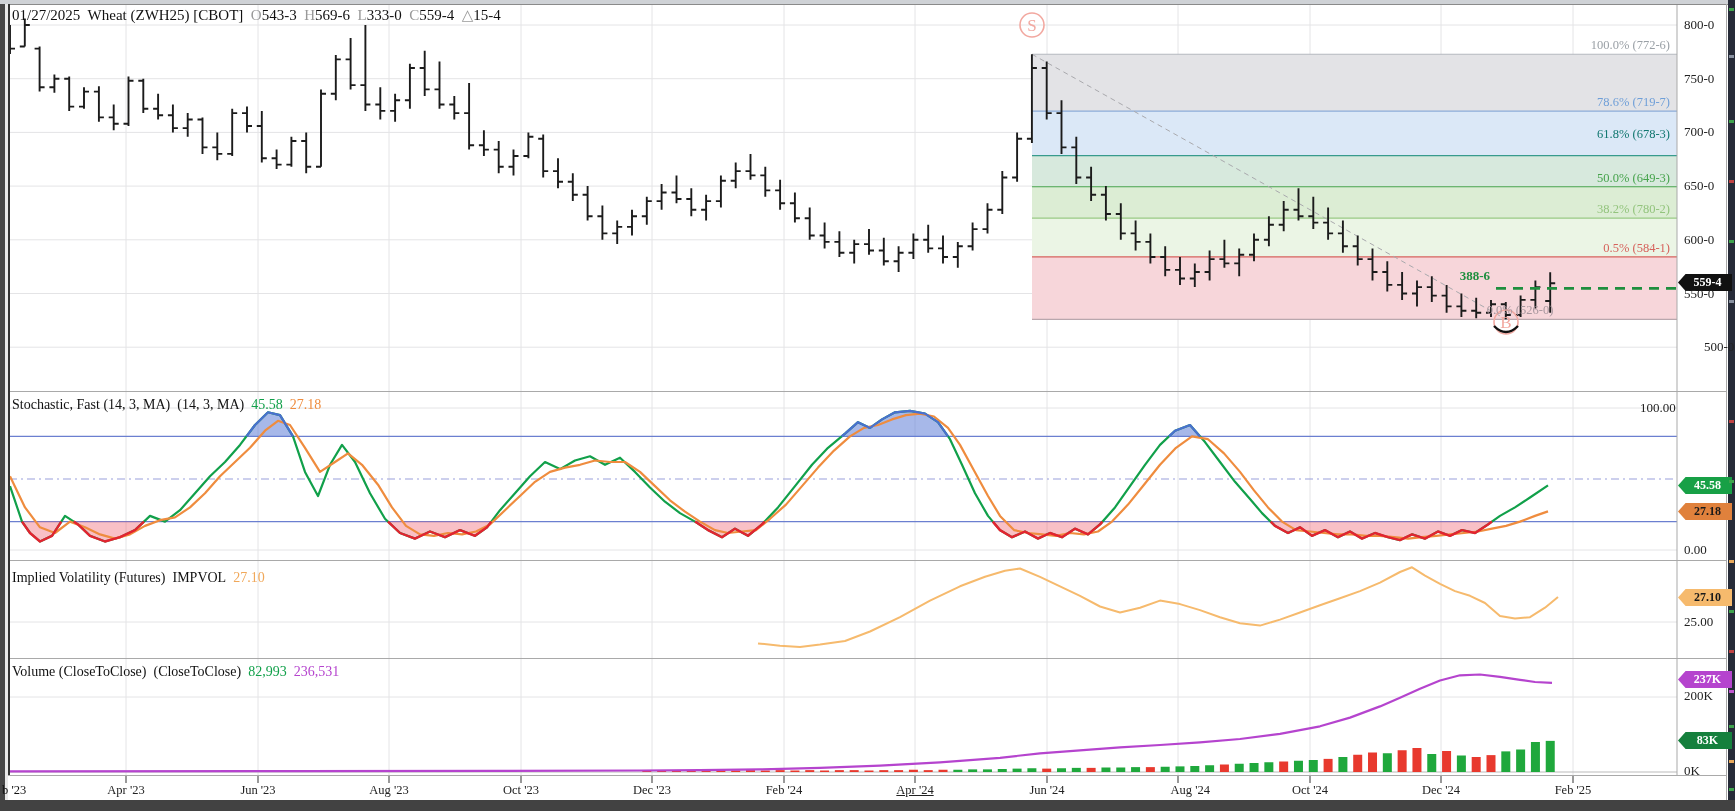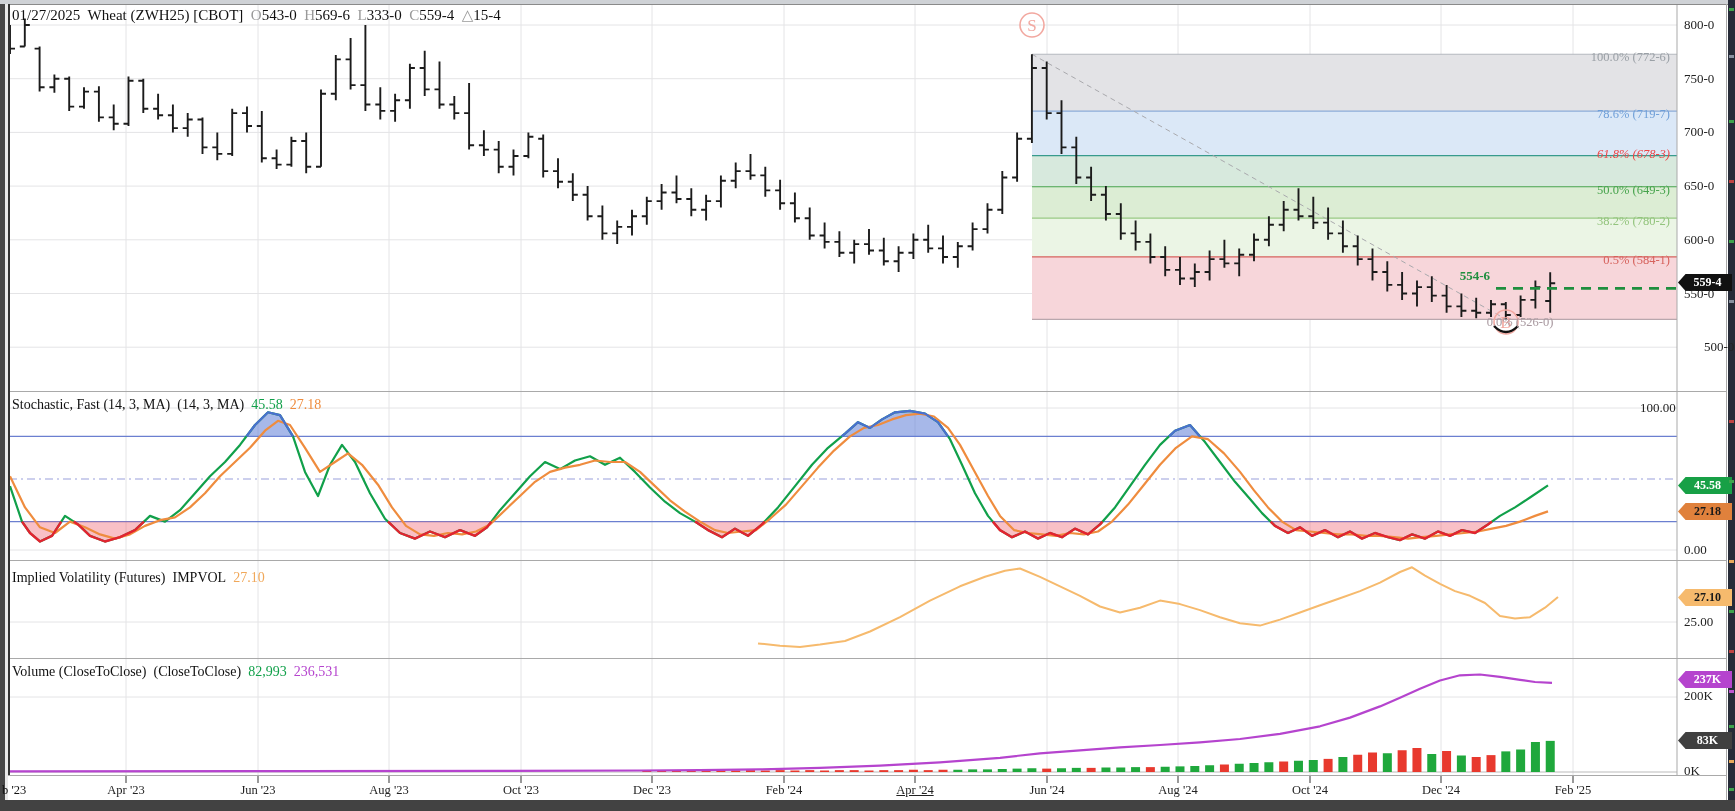--- a/index.html
+++ b/index.html
@@ -7,21 +7,21 @@
        font-family:"Liberation Serif","DejaVu Serif",serif;color:#111;}
   #chart-svg{position:absolute;left:0;top:0;}
   .abs{position:absolute;}
   .hdr{font-size:15px;white-space:nowrap;}
   .hdr .gry{color:#999;}
   .ptitle{font-size:14px;white-space:nowrap;}
   .badge{position:absolute;left:1678px;width:49px;height:17px;line-height:17px;
          font-size:12px;font-weight:bold;text-align:center;padding-left:5px;box-sizing:content-box;
          clip-path:polygon(0% 50%,14% 0%,100% 0%,100% 100%,14% 100%);}
   .axis-lab{position:absolute;font-size:13px;color:#222;white-space:nowrap;}
-  .fib-lab{position:absolute;font-size:12.5px;white-space:nowrap;right:65px;text-align:right;margin-top:12px;}
+  .fib-lab{position:absolute;font-size:12.5px;white-space:nowrap;right:65px;text-align:right;}
   .xtick-lab{position:absolute;top:783px;width:64px;text-align:center;font-size:12.5px;color:#222;white-space:nowrap;}
   .chrome{position:absolute;background:#474747;}
   #left-strip{left:0;top:0;width:5px;height:811px;}
   #left-strip-gap{left:5px;top:0;width:3px;height:811px;background:#e9e9e9;position:absolute;}
   #bottom-bar{left:0;top:800px;width:1735px;height:11px;background:#424242;}
   #right-strip{left:1728px;top:0;width:7px;height:800px;background:#262b38;}
   #top-strip{left:0;top:0;width:1735px;height:4px;background:#cfd2d6;}
   .mark{position:absolute;width:5px;height:3px;left:1729px;}
   #target-label{position:absolute;left:1430px;top:268px;width:60px;text-align:right;
                 font-size:13px;font-weight:bold;}
@@ -231,21 +231,21 @@
 
   <div id="left-strip" class="chrome"></div>
   <div id="left-strip-gap"></div>
   <div id="top-strip" class="abs"></div>
   <div id="right-strip" class="abs"></div>
   <div id="bottom-bar" class="abs"></div>
 
   <div class="abs hdr" style="left:12px;top:6px;">
     <span>01/27/2025</span>&nbsp;
     <span>Wheat (ZWH25) [CBOT]</span>&nbsp;
-    <span class="gry">O</span><span>543-0</span>&nbsp;
+    <span class="gry">O</span><span>543-3</span>&nbsp;
     <span class="gry">H</span><span>569-6</span>&nbsp;
     <span class="gry">L</span><span>333-0</span>&nbsp;
     <span class="gry">C</span><span>559-4</span>&nbsp;
     <span class="gry">△</span><span>15-4</span>
   </div>
 
   <div class="abs ptitle" style="left:12px;top:397px;">
     <span>Stochastic, Fast (14, 3, MA)</span>&nbsp;
     <span>(14, 3, MA)</span>&nbsp;
     <span style="color:#11a04a;">45.58</span>&nbsp;
@@ -256,34 +256,34 @@
     <span>IMPVOL</span>&nbsp;
     <span style="color:#f0a85a;">27.10</span>
   </div>
   <div class="abs ptitle" style="left:12px;top:664px;">
     <span>Volume (CloseToClose)</span>&nbsp;
     <span>(CloseToClose)</span>&nbsp;
     <span style="color:#11a04a;">82,993</span>&nbsp;
     <span style="color:#b544ce;">236,531</span>
   </div>
 
-  <div id="target-label" style="color:#1e8f3e;">554-6</div>
+  <div id="target-label" style="color:#1e8f3e;">388-6</div>
 
   <div class="abs" style="left:2px;top:783px;font-size:12.5px;">b '23</div>
 
   <div class="badge" style="top:274px;background:#111;color:#fff;">559-4</div>
   <div class="badge" style="top:477px;background:#17a046;color:#fff;">45.58</div>
   <div class="badge" style="top:503px;background:#e0813c;color:#1a1a1a;">27.18</div>
   <div class="badge" style="top:589px;background:#f6ba6d;color:#1a1a1a;">27.10</div>
   <div class="badge" style="top:671px;background:#b544ce;color:#fff;">237K</div>
-  <div class="badge" style="top:732px;background:#404040;color:#fff;">83K</div>
+  <div class="badge" style="top:732px;background:#15803d;color:#fff;">83K</div>
 
 <div class="fib-lab" style="top: 38.2665px; color: rgb(154, 160, 166); width: 300px;">100.0% (772-6)</div>
     <div class="fib-lab" style="top: 95.0542px; color: rgb(111, 159, 216); width: 300px;">78.6% (719-7)</div>
-    <div class="fib-lab" style="top: 135px; color: #ef4444; width: 300px; font-style: italic;">61.8% (678-3)</div>
+    <div class="fib-lab" style="top: 127px; color: #0f766e; width: 300px;">61.8% (678-3)</div>
     <div class="fib-lab" style="top: 170.771px; color: rgb(70, 163, 76); width: 300px;">50.0% (649-3)</div>
     <div class="fib-lab" style="top: 202.052px; color: rgb(147, 196, 125); width: 300px;">38.2% (780-2)</div>
     <div class="fib-lab" style="top: 240.85px; color: rgb(214, 98, 92); width: 300px;">0.5% (584-1)</div>
     <div class="fib-lab" style="top: 303.276px; color: rgb(167, 151, 158); width: 300px; text-align: center;">0.0% (526-0)</div>
     <div class="axis-lab" style="left: 1684px; top: 17px;">800-0</div>
     <div class="axis-lab" style="left: 1684px; top: 70.7px;">750-0</div>
     <div class="axis-lab" style="left: 1684px; top: 124.4px;">700-0</div>
     <div class="axis-lab" style="left: 1684px; top: 178.1px;">650-0</div>
     <div class="axis-lab" style="left: 1684px; top: 231.8px;">600-0</div>
     <div class="axis-lab" style="left: 1684px; top: 285.5px;">550-0</div>
@@ -294,21 +294,21 @@
     <div class="axis-lab" style="left: 1684px; top: 688px;">200K</div>
     <div class="axis-lab" style="left: 1684px; top: 763px;">0K</div>
     <div class="xtick-lab" style="left: 94px;">Apr '23</div>
     <div class="xtick-lab" style="left: 226px;">Jun '23</div>
     <div class="xtick-lab" style="left: 357px;">Aug '23</div>
     <div class="xtick-lab" style="left: 489px;">Oct '23</div>
     <div class="xtick-lab" style="left: 620px;">Dec '23</div>
     <div class="xtick-lab" style="left: 752px;">Feb '24</div>
     <div class="xtick-lab" style="left: 883px; text-decoration: underline;">Apr '24</div>
     <div class="xtick-lab" style="left: 1015px;">Jun '24</div>
-    <div class="xtick-lab" style="left: 1146px;">Aug '24</div>
+    <div class="xtick-lab" style="left: 1146px; text-align: right;">Aug '24</div>
     <div class="xtick-lab" style="left: 1278px;">Oct '24</div>
     <div class="xtick-lab" style="left: 1409px;">Dec '24</div>
     <div class="xtick-lab" style="left: 1541px;">Feb '25</div>
     <div class="mark" style="top: 8px; background: rgb(63, 163, 77);"></div>
     <div class="mark" style="top: 55px; background: rgb(136, 145, 160);"></div>
     <div class="mark" style="top: 120px; background: rgb(63, 163, 77);"></div>
     <div class="mark" style="top: 180px; background: rgb(192, 67, 67);"></div>
     <div class="mark" style="top: 240px; background: rgb(63, 163, 77);"></div>
     <div class="mark" style="top: 300px; background: rgb(136, 145, 160);"></div>
     <div class="mark" style="top: 420px; background: rgb(192, 67, 67);"></div>

